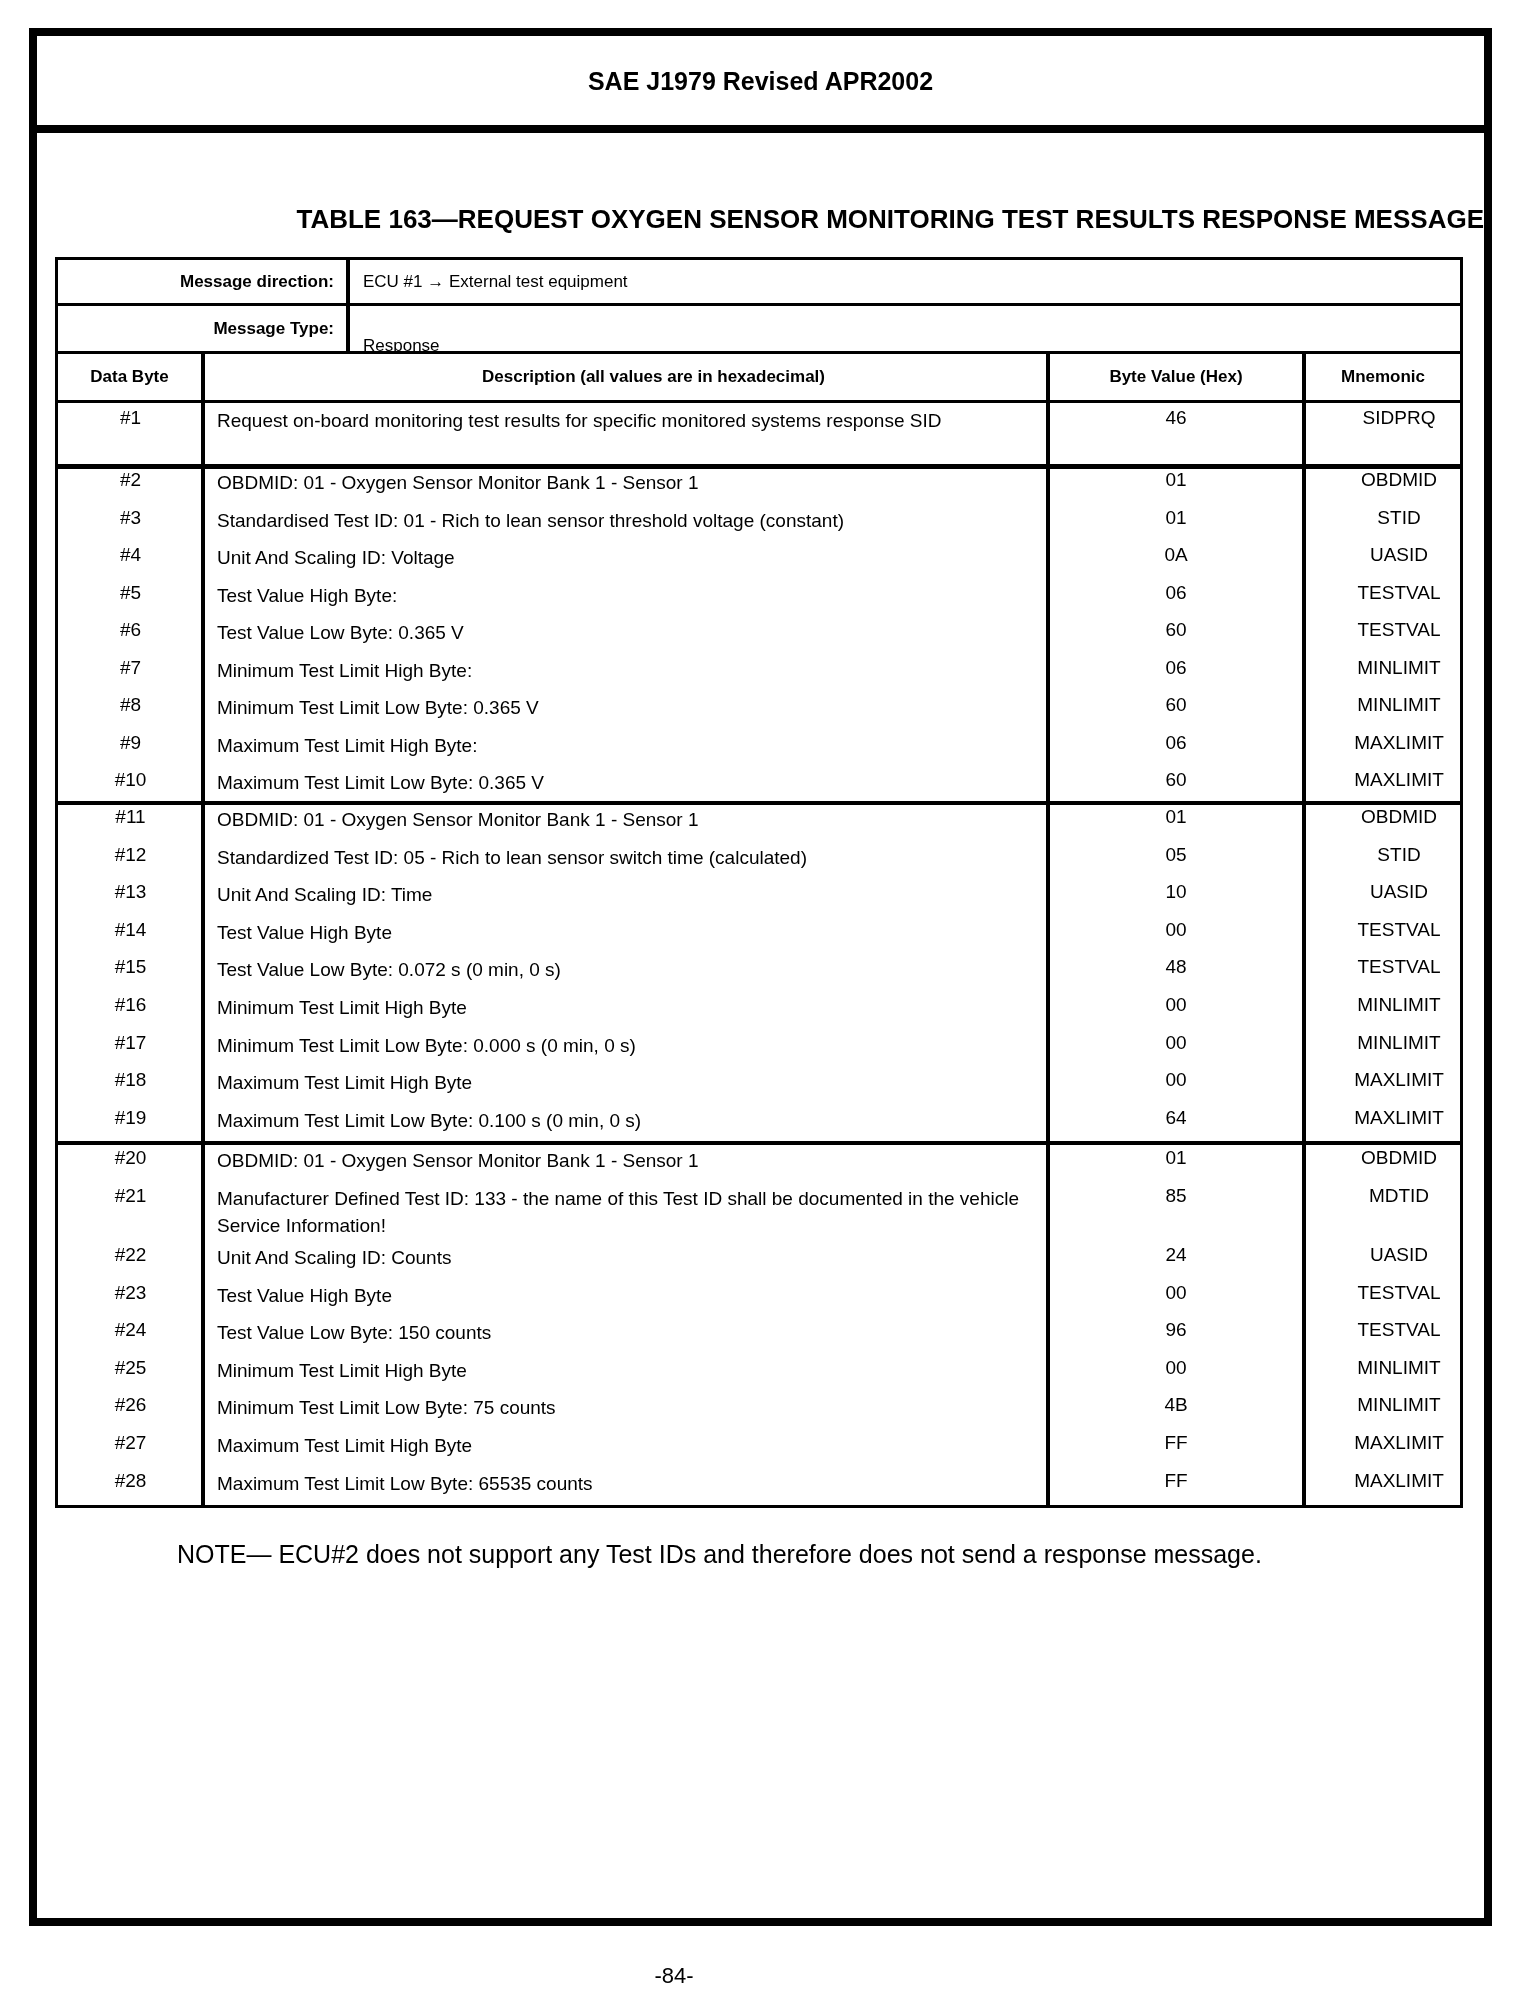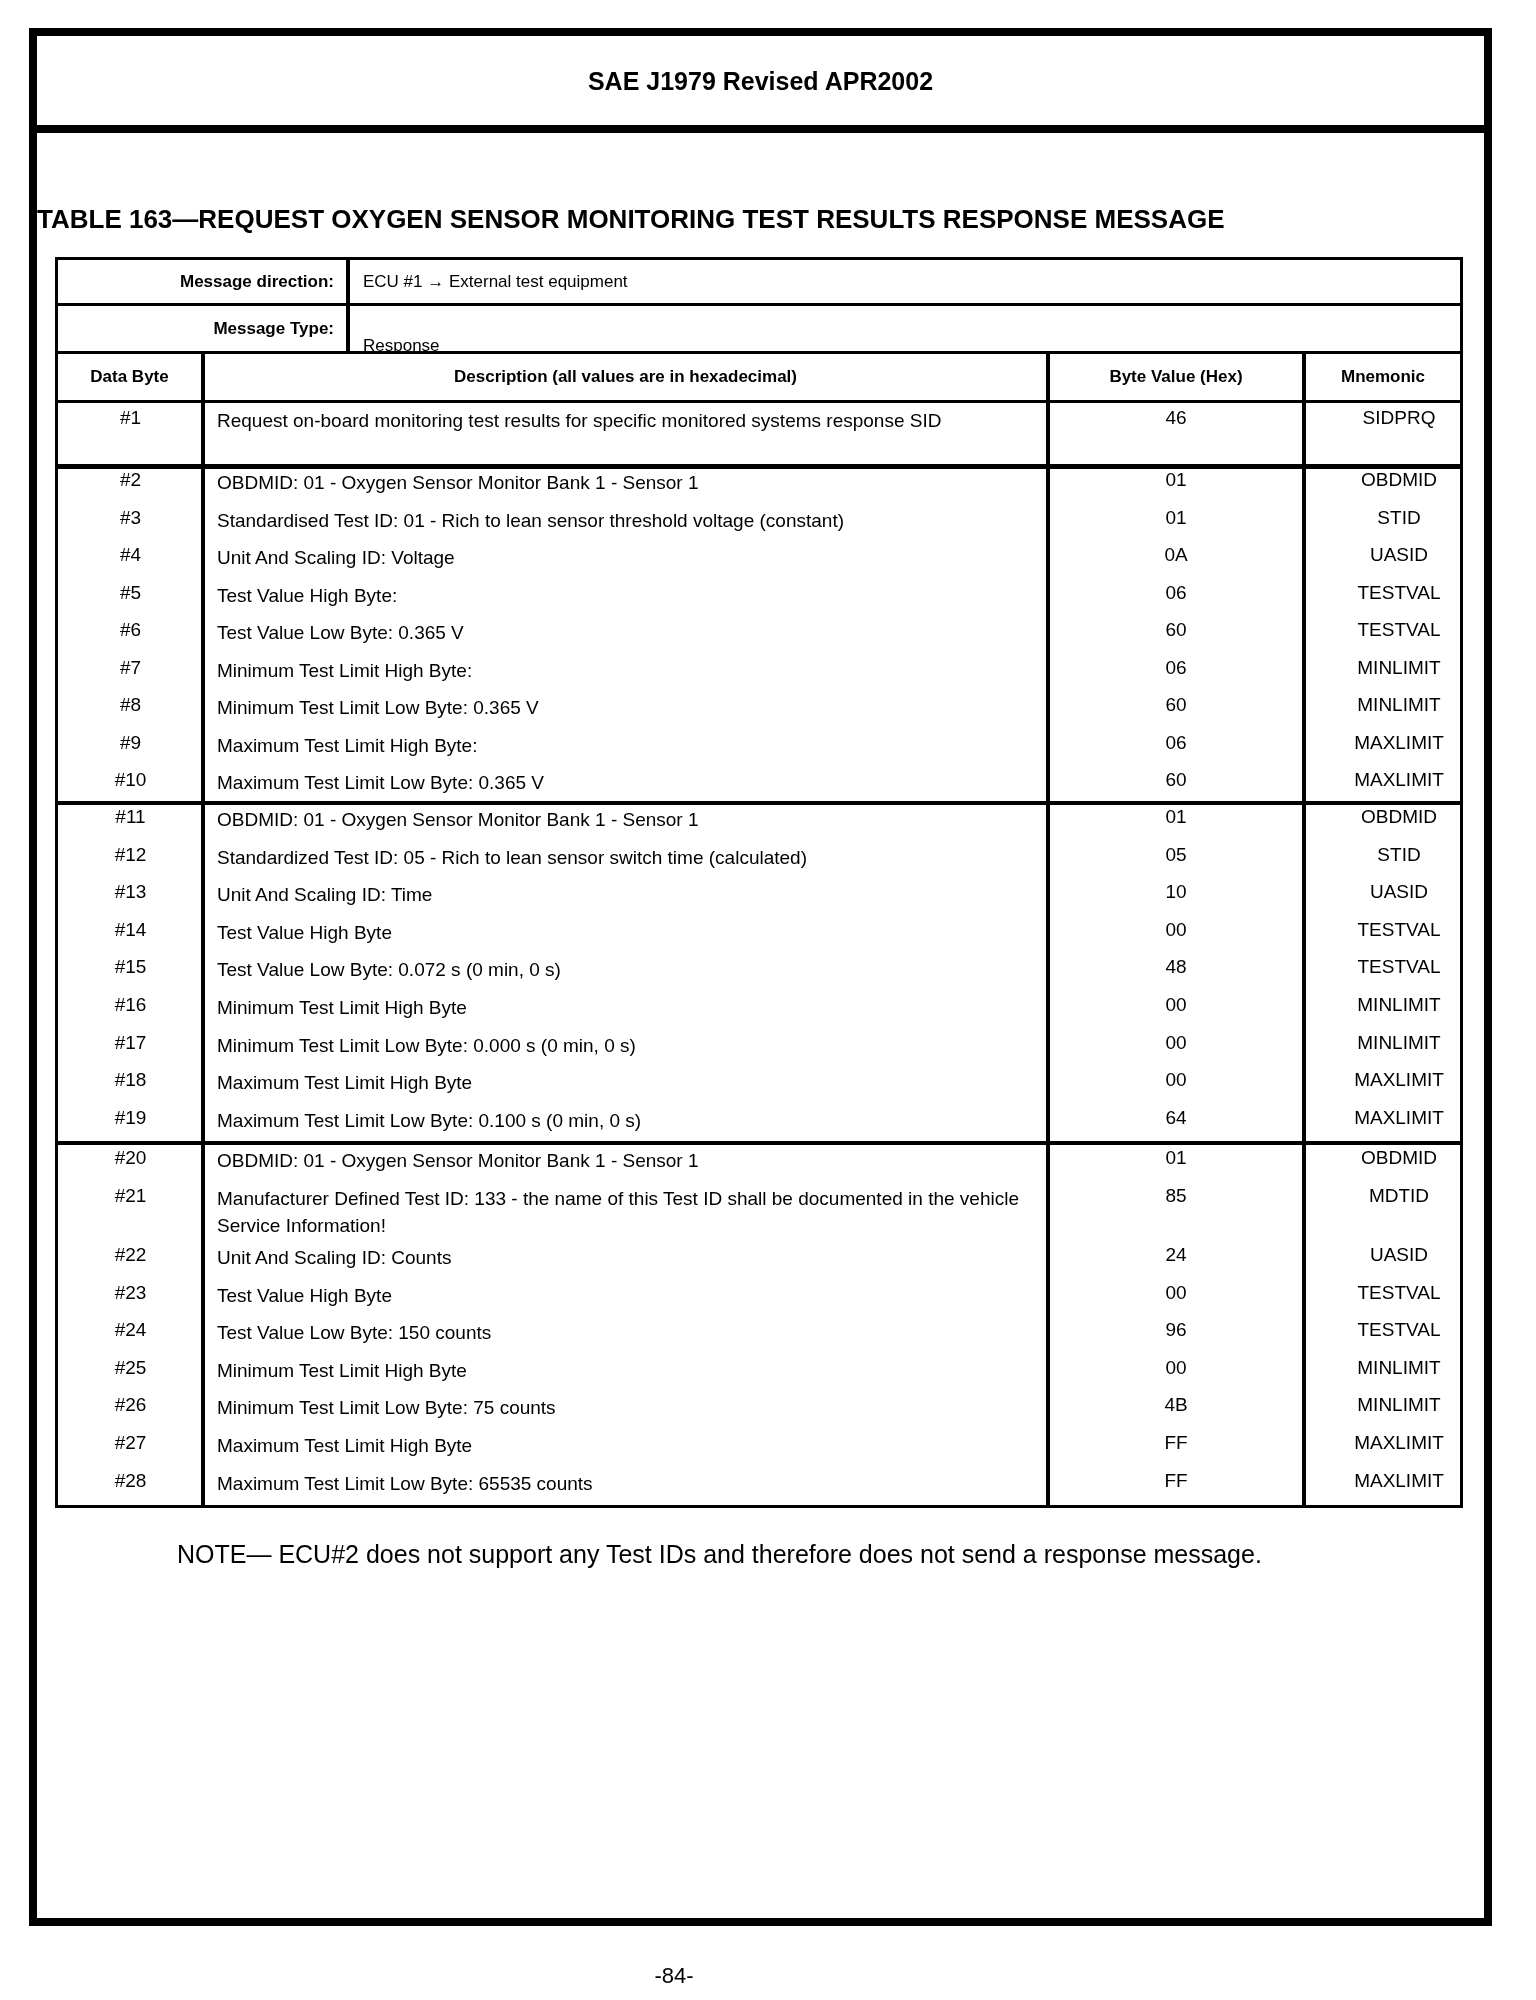--- a/index.html
+++ b/index.html
@@ -4,21 +4,21 @@
 <style>
   html, body { margin:0; padding:0; background:#ffffff; }
   body { width:1536px; height:2000px; position:relative; overflow:hidden;
          font-family:"Liberation Sans", sans-serif; color:#000; }
   .frame { position:absolute; left:29px; top:28px; width:1463px; height:1898px;
            border:8px solid #000; box-sizing:border-box; }
   .header-rule { position:absolute; left:29px; top:125px; width:1463px; height:8px; background:#000; }
   .doc-header { position:absolute; left:37px; top:37px; width:1447px; height:88px;
                 display:flex; align-items:center; justify-content:center;
                 font-weight:bold; font-size:25px; }
-  .table-title { position:absolute; left:37px; top:204px; width:1447px; text-align:left;
+  .table-title { position:absolute; left:37px; top:204px; width:1447px; text-align:right;
                  font-weight:bold; font-size:26px; }
   .tbl { position:absolute; left:55px; top:257px; width:1408px; height:1251px;
          border:3px solid #000; box-sizing:border-box; }
   .hline { position:absolute; left:55px; width:1408px; background:#000; }
   .vline { position:absolute; width:4px; background:#000; }
   .cell { position:absolute; display:flex; align-items:center; white-space:nowrap; }
   .meta-label { font-weight:bold; font-size:17px; justify-content:flex-end; }
   .meta-value { font-weight:normal; font-size:17px; }
   .col-head { font-weight:bold; font-size:17px; justify-content:center; }
   .row { position:absolute; left:58px; width:1402px; font-size:19px; }
@@ -50,21 +50,21 @@
 <div class="vline" style="left:201px;top:353px;height:1155px;"></div>
 <div class="vline" style="left:1046px;top:353px;height:1155px;"></div>
 <div class="vline" style="left:1302px;top:353px;height:1155px;"></div>
 
 <div class="cell meta-label" style="left:58px;top:260px;width:276px;height:43px;">Message direction:</div>
 <div class="cell meta-value" style="left:363px;top:260px;width:1000px;height:43px;">ECU #1 → External test equipment</div>
 <div class="cell meta-label" style="left:58px;top:306px;width:276px;height:45px;">Message Type:</div>
 <div class="cell meta-value" style="left:363px;top:314px;width:1000px;height:63px;">Response</div>
 
 <div class="cell col-head" style="left:58px;top:354px;width:143px;height:46px;">Data Byte</div>
-<div class="cell col-head" style="left:205px;top:354px;width:841px;height:46px;">Description (all values are in hexadecimal)</div>
+<div class="cell col-head" style="left:205px;top:354px;width:841px;height:46px;padding-left:28px;">Description (all values are in hexadecimal)</div>
 <div class="cell col-head" style="left:1050px;top:354px;width:252px;height:46px;">Byte Value (Hex)</div>
 <div class="cell col-head" style="left:1306px;top:354px;width:154px;height:46px;">Mnemonic</div>
 
 <div id="rows">
     <div class="row" style="top: 407px;">
       <span class="c-byte">#1</span>
       <span class="c-desc">Request on-board monitoring test results for specific monitored systems response SID</span>
       <span class="c-hex">46</span>
       <span class="c-mne">SIDPRQ</span>
     </div>

